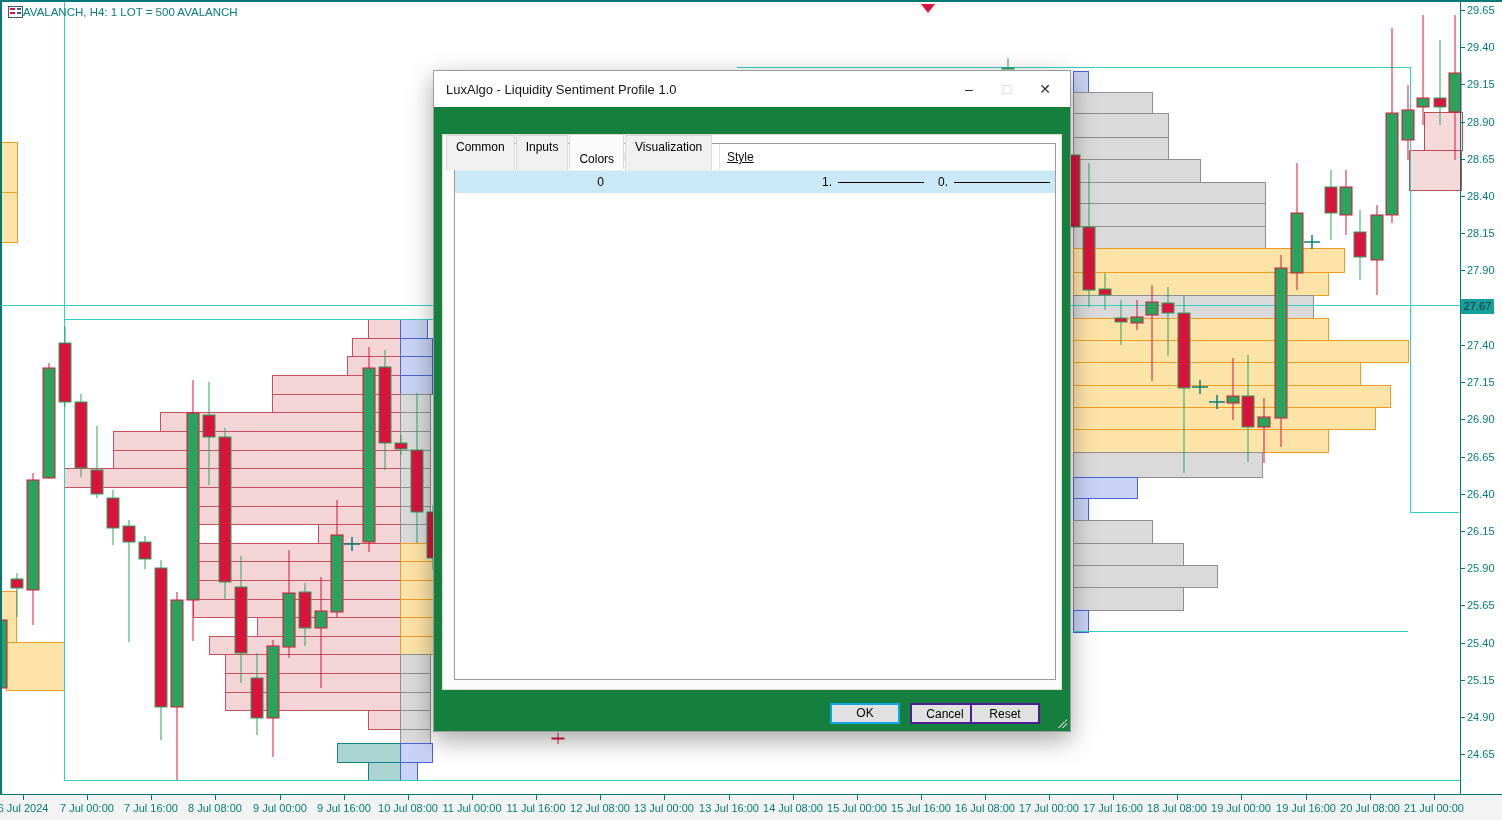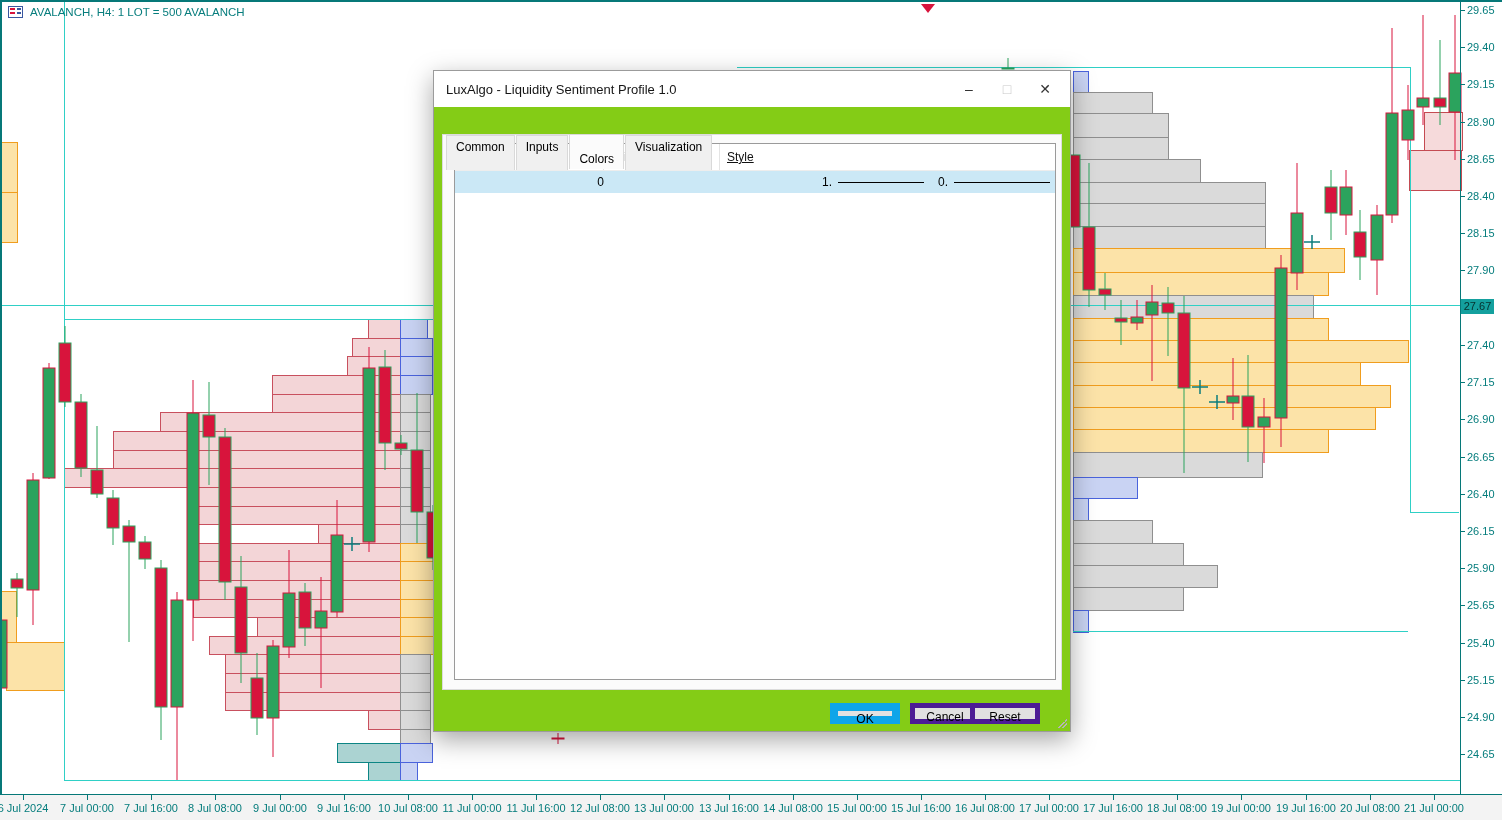--- a/index.html
+++ b/index.html
@@ -1,29 +1,29 @@
 <!DOCTYPE html>
 <html><head>
 <meta charset="utf-8">
 <style>
   html,body{margin:0;padding:0;background:#fff;}
   .screen{position:relative;width:1502px;height:820px;background:#ffffff;overflow:hidden;
           font-family:"Liberation Sans",sans-serif;}
   .bottom-strip{position:absolute;left:0;top:795px;width:1502px;height:25px;background:#f3f3f3;}
   #chart-svg{position:absolute;left:0;top:0;}
-  .symbol-label{position:absolute;left:8px;top:6px;display:flex;align-items:center;gap:7px;
+  .symbol-label{position:absolute;left:8px;top:6px;display:flex;align-items:center;
                 color:#077d7d;font-size:11.5px;}
   .sym-icon{width:15px;height:12px;border:1px solid #3a57a0;background:#fff;display:flex;gap:2px;
             padding:1px;box-sizing:border-box;}
   .sym-icon .colA{flex:1;background:repeating-linear-gradient(#d8143c 0 2px,#fff 2px 4px);}
   .sym-icon .colB{flex:1;background:repeating-linear-gradient(#3a57a0 0 2px,#fff 2px 4px);}
   .price-tag{position:absolute;left:1461px;top:299px;width:33px;height:15px;background:#14a09e;
              color:#06302e;font-size:11px;line-height:15px;text-align:center;}
   
-  .dialog{position:absolute;left:433px;top:70px;width:638px;height:662px;background:#84cc16;
+  .dialog{position:absolute;left:433px;top:70px;width:638px;height:662px;background:#15803d;
           border:1px solid #9b9b9b;box-shadow:0 8px 24px rgba(0,0,0,.35);box-sizing:border-box;z-index:10;
           font-size:12px;color:#000;}
   .titlebar{position:absolute;left:0;top:0;width:100%;height:36px;background:#ffffff;}
   .title-text{position:absolute;left:12px;top:11px;font-size:13px;color:#151515;}
   .win-controls{position:absolute;right:6px;top:6px;display:flex;}
   .win-btn{width:38px;height:24px;text-align:center;line-height:24px;font-size:14px;color:#333;}
   .win-btn.disabled{color:#c9c9c9;}
   .tabpage{position:absolute;left:8px;top:63px;width:620px;height:556px;background:#fbfbfb;
            border:1px solid #dcdcdc;box-sizing:border-box;}
   .tabs{position:absolute;left:12px;top:42px;display:flex;z-index:2;}
@@ -32,23 +32,23 @@
   .tab.active{background:#fbfbfb;padding-top:17px;top:0;z-index:3;}
   .table{position:absolute;left:20px;top:72px;width:602px;height:537px;background:#ffffff;
          border:1px solid #9a9a9a;box-sizing:border-box;}
   .thead{display:flex;height:26px;border-bottom:1px solid #ededed;}
   .th{box-sizing:border-box;border-right:1px solid #e4e4e4;padding:6px 0 0 7px;color:#111;}
   .th:last-child{border-right:none;text-decoration:underline;}
   .c-label{width:149px;text-align:right;}.c-color{width:211px;}.c-width{width:116px;}.c-style{width:124px;}
   .trow{display:flex;height:22px;background:#cbe8f6;align-items:center;}
   .td{box-sizing:border-box;padding-left:7px;white-space:nowrap;}
   .hline{display:inline-block;height:1px;background:#000;vertical-align:middle;margin-left:6px;}
-  .btn{position:absolute;top:632px;width:70px;height:21px;background:#e1e1e1;border:5px solid #4c1d95;
+  .btn{position:absolute;top:632px;width:70px;height:21px;background:#e1e1e1;border:2px solid #4c1d95;
        text-align:center;line-height:19px;font-size:12px;box-sizing:border-box;}
-  .btn.focus{border:8px solid #0ea5e9;line-height:17px;}
+  .btn.focus{border:2px solid #0ea5e9;line-height:17px;}
   .grip{position:absolute;right:3px;bottom:3px;width:10px;height:10px;
         background:linear-gradient(135deg,transparent 55%,#b5b5b5 55%,#b5b5b5 65%,transparent 65%,transparent 75%,#b5b5b5 75%,#b5b5b5 85%,transparent 85%);}
 </style>
 </head>
 <body>
 
 <div class="screen">
   <div class="bottom-strip"></div>
 
   <svg id="chart-svg" width="1502" height="820">

